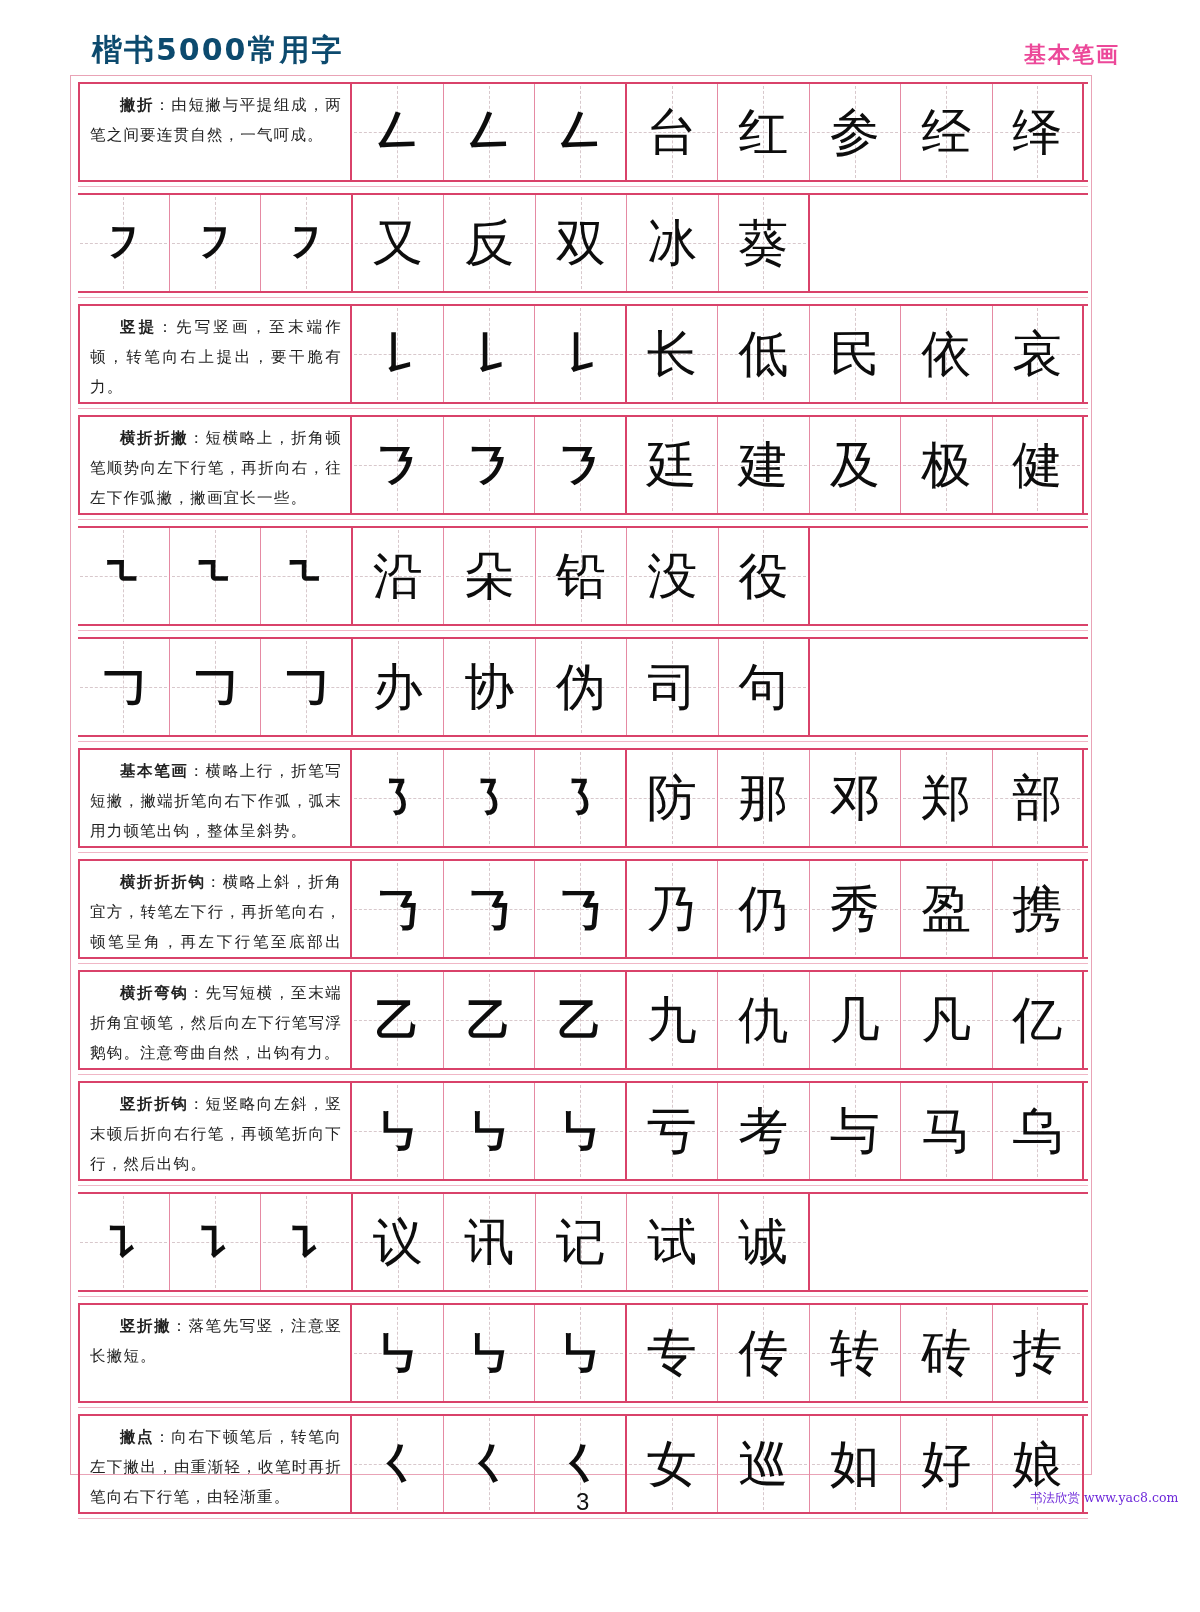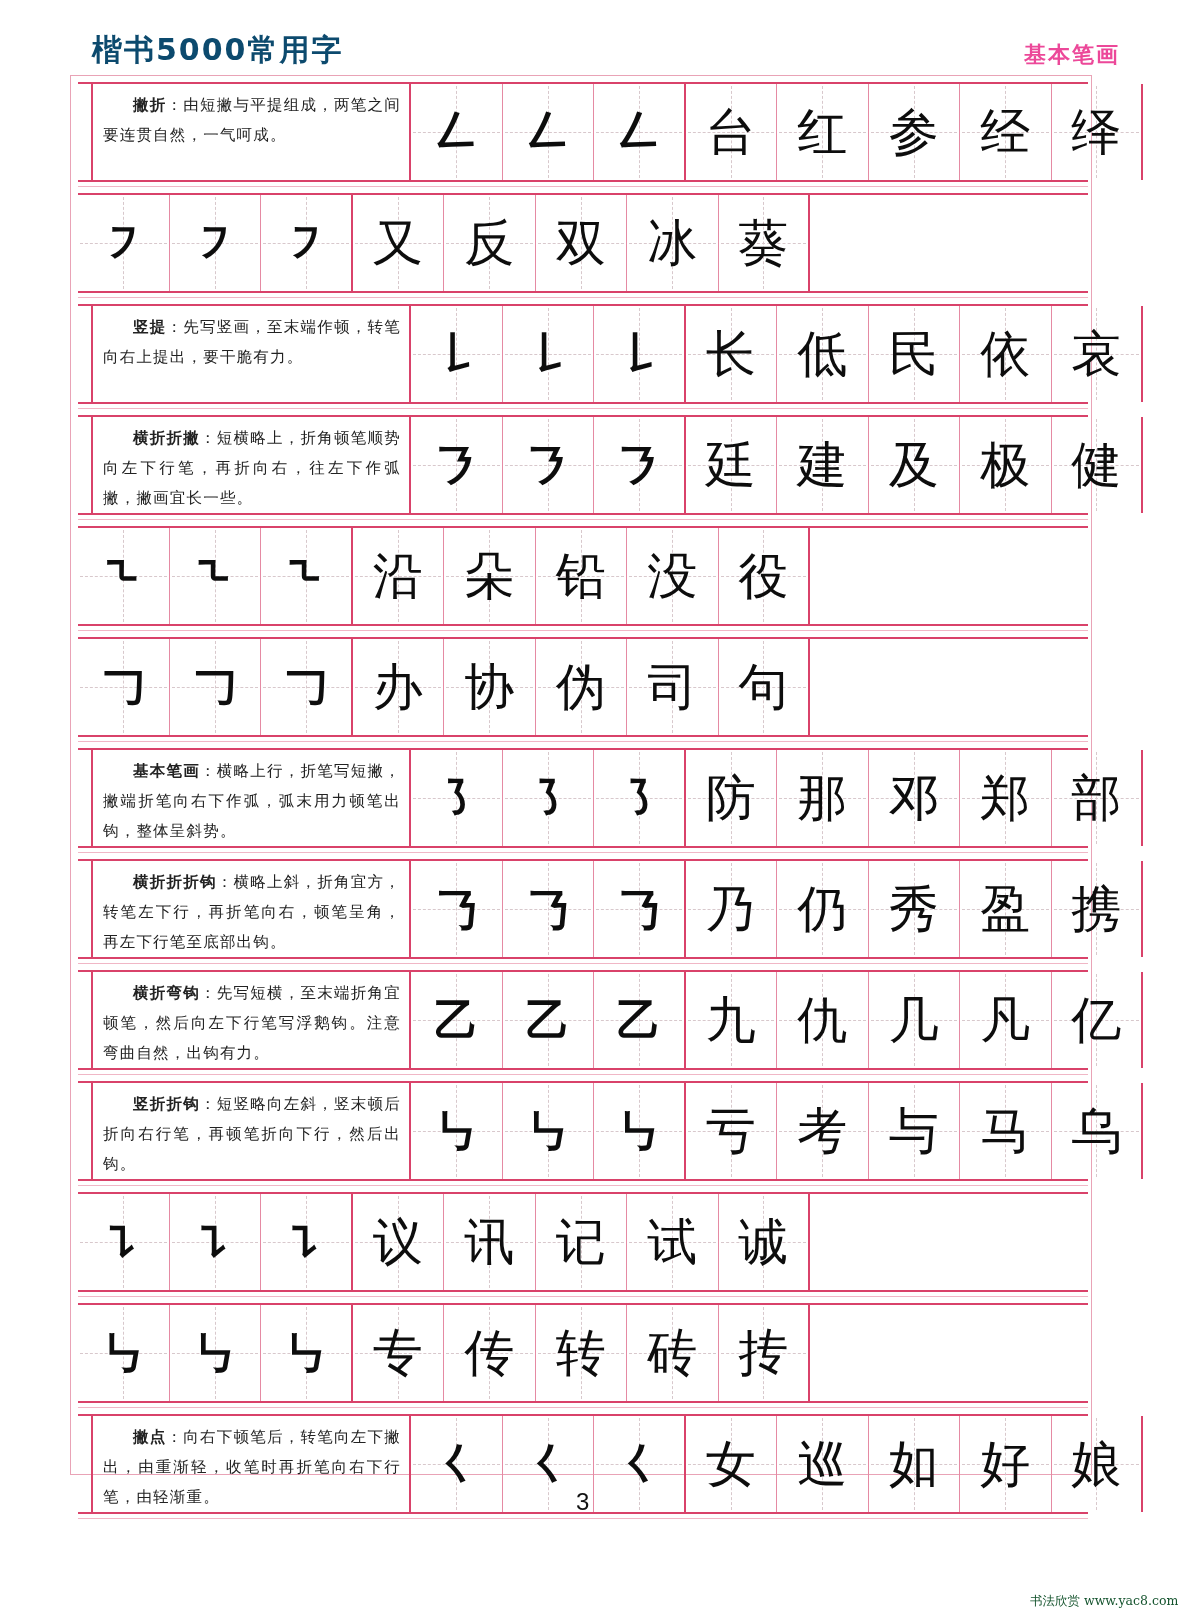--- a/index.html
+++ b/index.html
@@ -40,31 +40,30 @@
       display: flex;
       border-top: 2px solid #d9426a;
       border-bottom: 2px solid #d9426a;
       box-sizing: content-box;
     }
     .row::after {
       content: ""; position: absolute; left: 0; right: 0; bottom: -7px;
       height: 1px; background: #f0b7c6;
     }
     .desc {
-      width: 320px; flex: none;
+      width: 274px; flex: none;
       border-left: 2px solid #d9426a;
       border-right: 2px solid #d9426a;
       box-sizing: border-box;
       padding: 6px 8px 4px 10px;
       font-size: 15.5px; line-height: 30px;
       letter-spacing: 1.2px;
       color: #222;
       text-align: justify;
       overflow: hidden;
-      margin-left: 13px;
     }
     .desc .term { font-weight: bold; padding-left: 30px; }
     .cell {
       position: relative;
       width: 91.5px; flex: none;
       border-right: 1px solid #e58aa3;
       box-sizing: border-box;
       display: flex; align-items: center; justify-content: center;
     }
     .cell.sep { border-right: 2px solid #d9426a; }
@@ -88,23 +87,23 @@
       font-family: "DejaVu Sans", "Liberation Sans", sans-serif;
       font-size: 44px; line-height: 1; font-weight: bold;
       color: #0d0d0d;
     }
     .page-number {
       position: absolute; left: 576px; top: 1488px;
       font-family: "Liberation Sans", "DejaVu Sans", sans-serif;
       font-size: 24px; color: #111;
     }
     .watermark {
-      position: absolute; left: 1030px; top: 1593px;
+      position: absolute; left: 1030px; top: 1490px;
       font-family: "DejaVu Serif", "Liberation Serif", serif;
-      font-size: 12.5px; color: #14532d;
+      font-size: 12.5px; color: #6d28d9;
       white-space: nowrap;
     }
   </style>
 </head>
 <body>
 
 <div class="header-left">楷书5000常用字</div>
 <div class="header-right">基本笔画</div>
 
 <div class="outer"></div>
@@ -397,20 +396,21 @@
         <span class="glyph">记</span>
       </div>
       <div class="cell">
         <span class="glyph">试</span>
       </div>
       <div class="cell last">
         <span class="glyph">诚</span>
       </div>
     </div>
     <div class="row">
+      <div class="desc"><span class="term">竖折撇</span><span>：落笔先写竖，注意竖长撇短。</span></div>
       <div class="cell">
         <span class="stroke">㇉</span>
       </div>
       <div class="cell">
         <span class="stroke">㇉</span>
       </div>
       <div class="cell sep">
         <span class="stroke">㇉</span>
       </div>
       <div class="cell">

